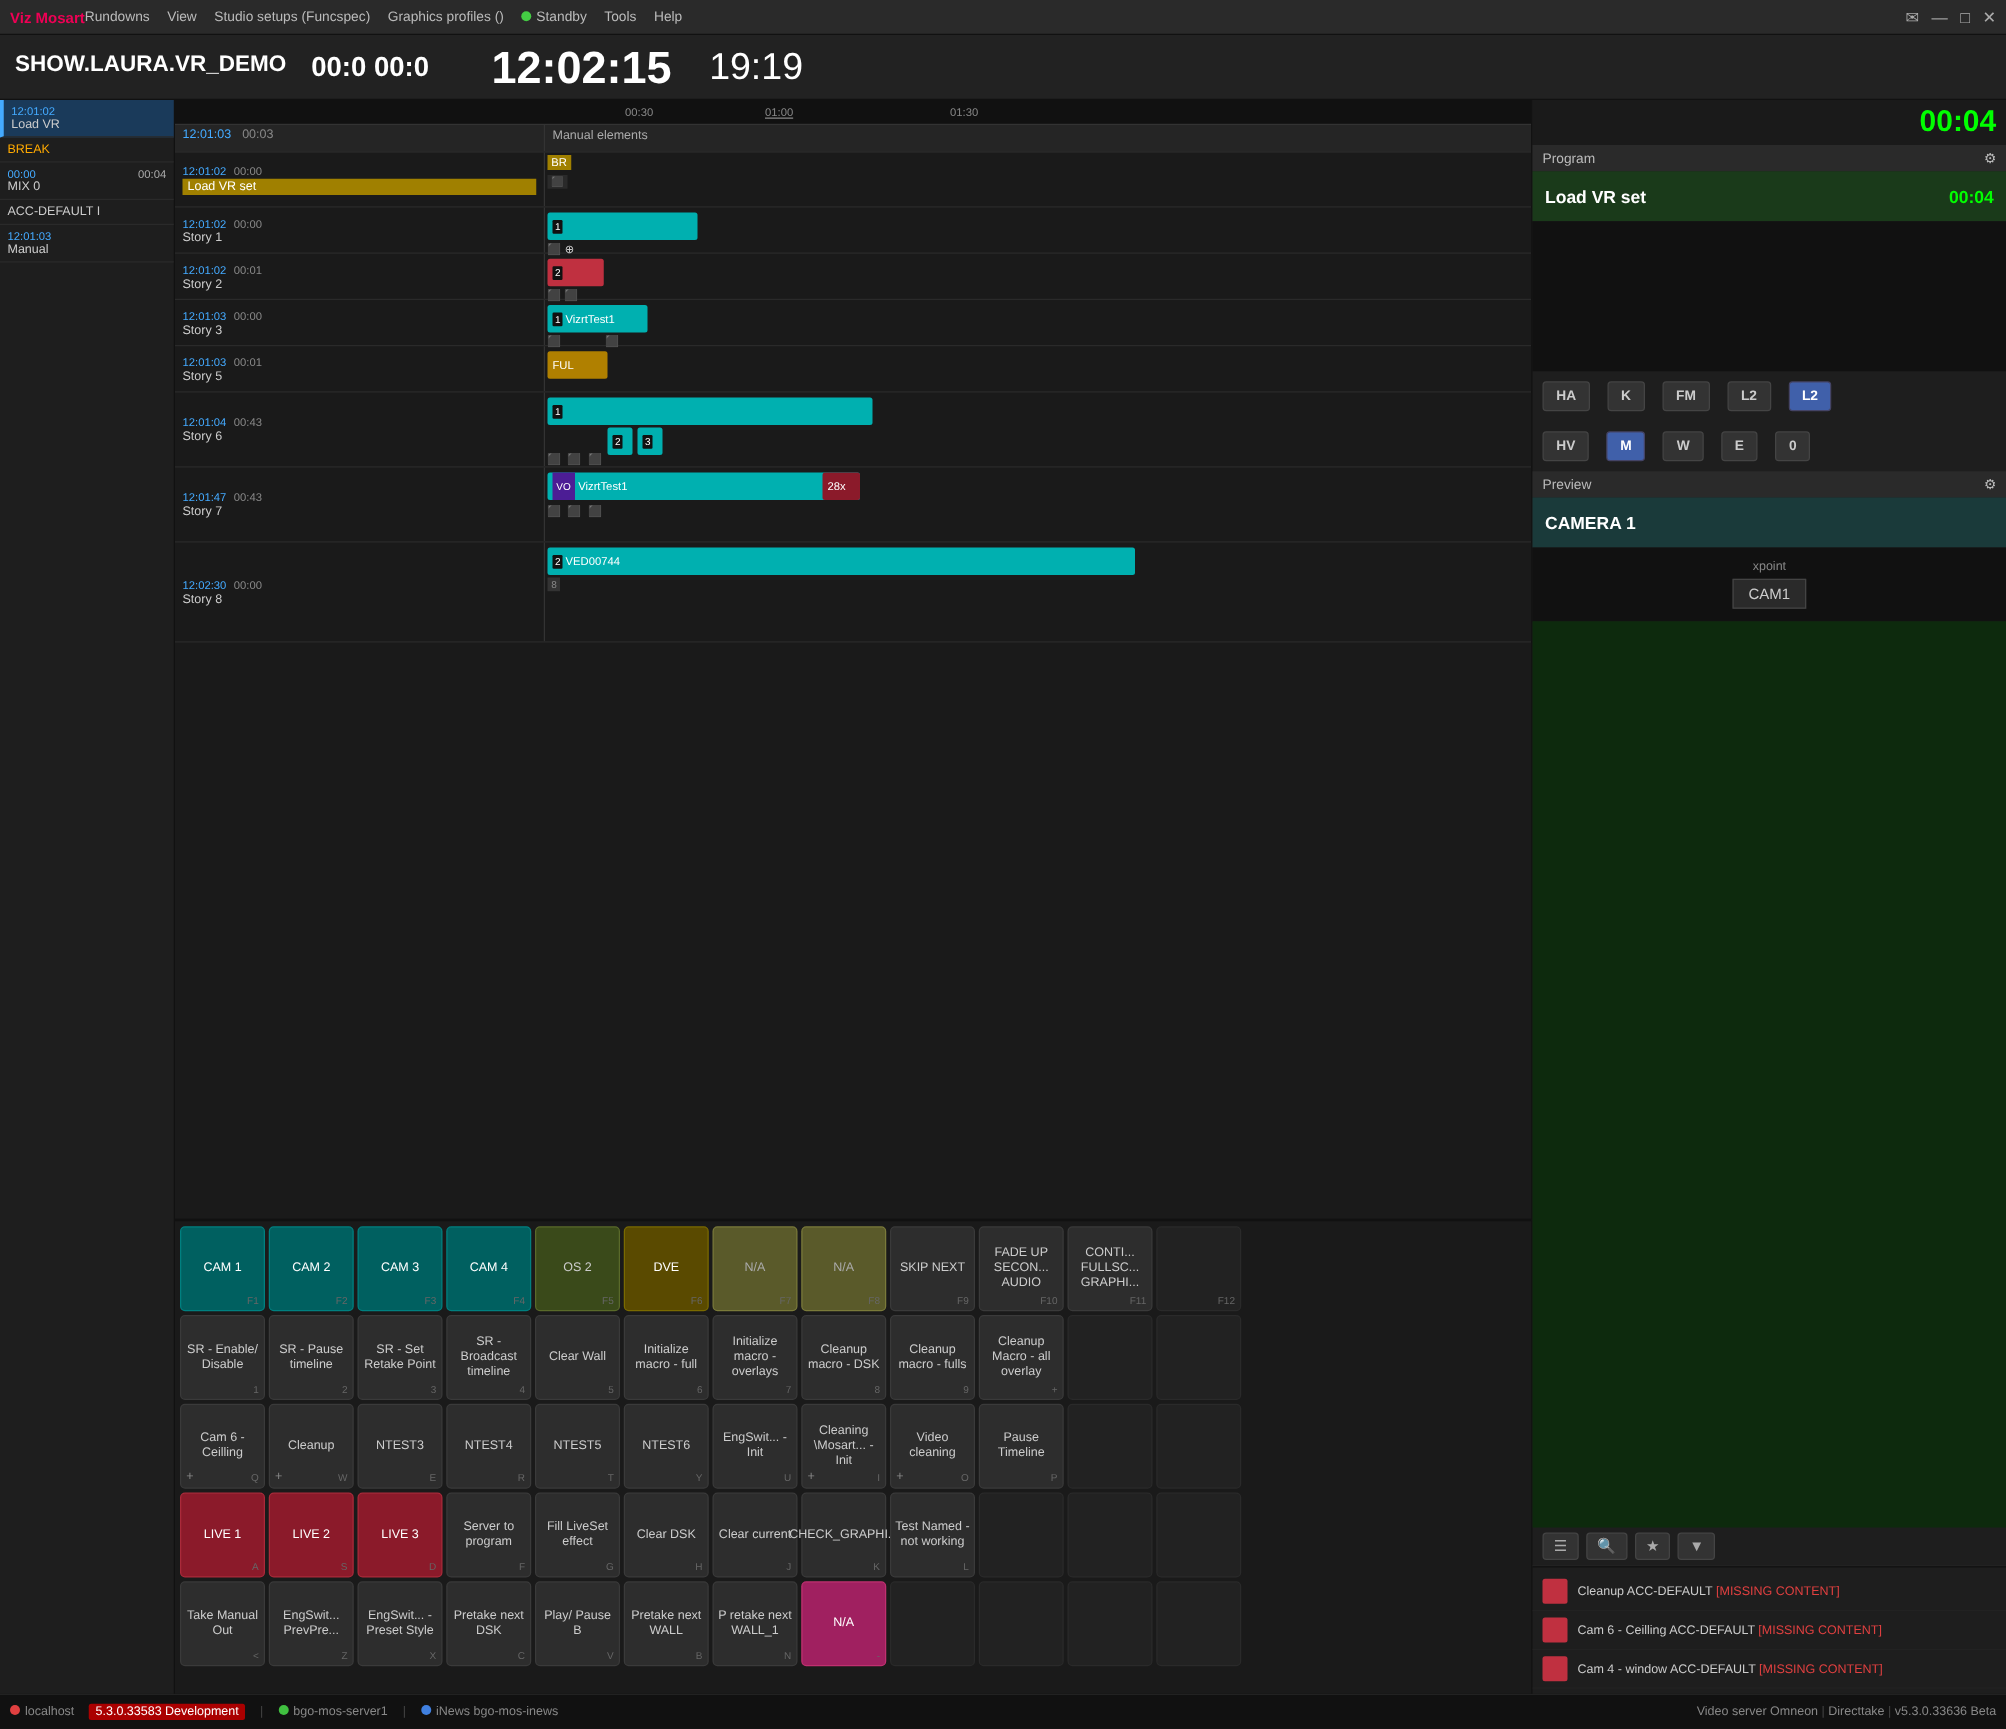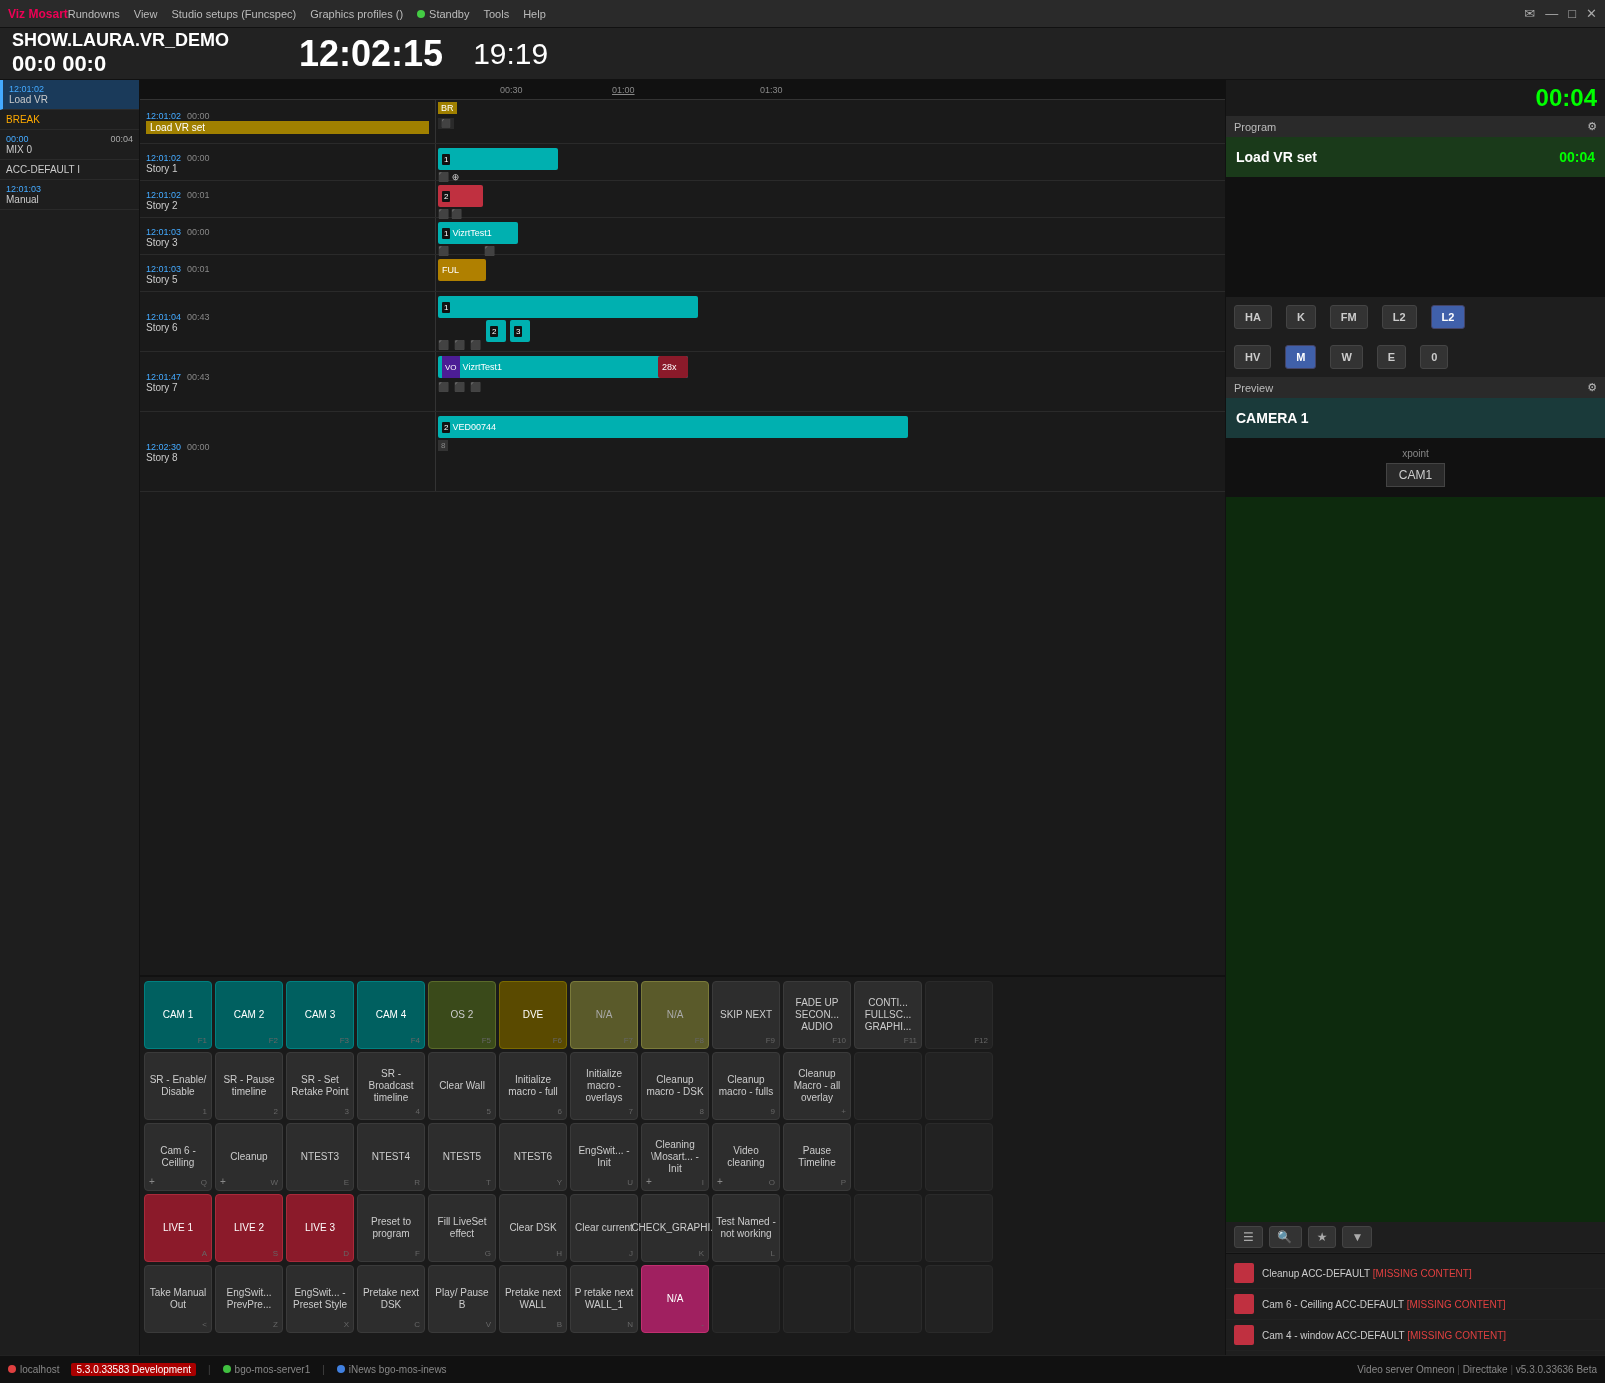--- a/index.html
+++ b/index.html
@@ -345,21 +345,21 @@
   </span>
   <div class="win-controls">
     <span>✉</span>
     <span>—</span>
     <span>□</span>
     <span>✕</span>
   </div>
 </div>
 
 <div id="appheader">
-  <div style="display:flex;flex-direction:column;margin-right:20px;">
+  <div style="display:flex;margin-right:20px;">
     <span class="show-name">SHOW.LAURA.VR_DEMO</span>
     <span style="font-size:22px;font-weight:bold;color:#fff;">00:0  00:0</span>
   </div>
   <div class="clock">12:02:15</div>
   <div class="time2">19:19</div>
 </div>
 
 <div id="main">
 
   <div id="left-panel">
@@ -398,20 +398,27 @@
       <div style="flex:1;display:flex;flex-direction:column;overflow:hidden;">
 
         <div id="timeline-header">
           <span class="tl-marker" style="left:360px;">00:30</span>
           <span class="tl-marker" style="left:472px;text-decoration:underline;">01:00</span>
           <span class="tl-marker" style="left:620px;">01:30</span>
         </div>
 
         <div id="timeline-content">
 
+          <div class="tl-row" style="background:#252525;min-height:22px;">
+            <div class="tl-row-info-header">
+              <span style="color:#4af;">12:01:03</span>
+              <span style="color:#888;margin-left:6px;">00:03</span>
+            </div>
+            <div style="flex:1;background:#252525;font-size:10px;color:#aaa;padding:3px 6px;">Manual elements</div>
+          </div>
 
           <div class="tl-row" style="min-height:44px;">
             <div class="tl-row-info">
               <div><span class="story-time">12:01:02</span><span class="story-dur">00:00</span></div>
               <div class="story-name" style="background:#a08000;color:#fff;padding:1px 4px;">Load VR set</div>
             </div>
             <div class="tl-row-track">
               <div style="position:absolute;left:2px;top:2px;background:#a08000;color:#fff;font-size:9px;padding:1px 3px;">BR</div>
               <div style="position:absolute;left:2px;top:18px;background:#2a2a2a;color:#888;font-size:8px;padding:1px 3px;">⬛</div>
             </div>
@@ -665,21 +672,21 @@
             </div>
           <div class="kb-key red">
               <span>LIVE 2</span>
               <span class="shortcut">S</span>
             </div>
           <div class="kb-key red">
               <span>LIVE 3</span>
               <span class="shortcut">D</span>
             </div>
           <div class="kb-key">
-              <span>Preset to program</span>
+              <span>Server to program</span>
               <span class="shortcut">F</span>
             </div>
           <div class="kb-key">
               <span>Fill LiveSet effect</span>
               <span class="shortcut">G</span>
             </div>
           <div class="kb-key">
               <span>Clear DSK</span>
               <span class="shortcut">H</span>
             </div>

